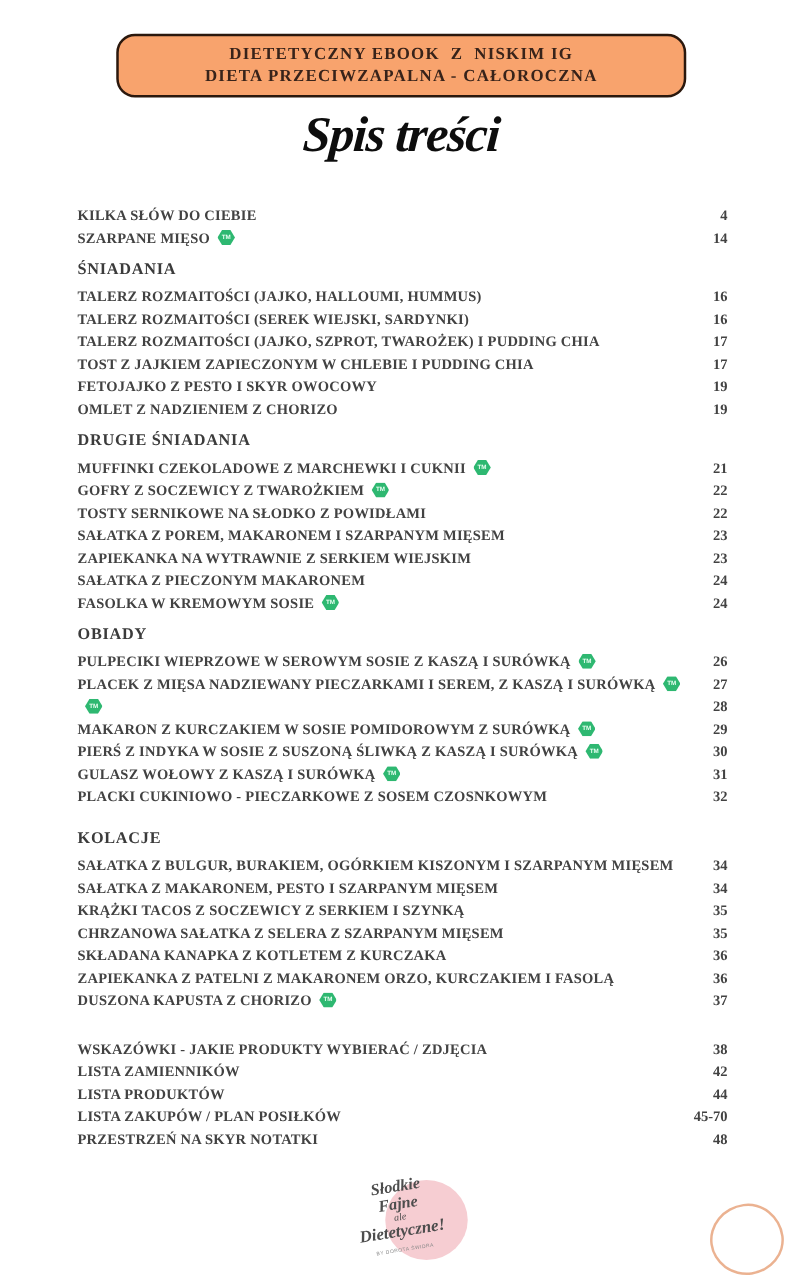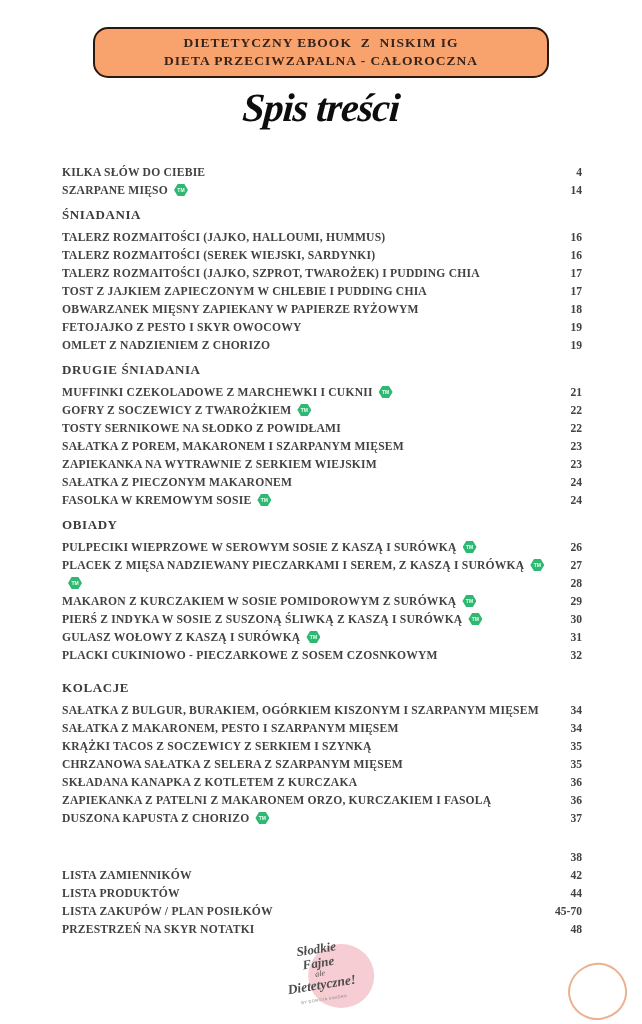--- a/index.html
+++ b/index.html
@@ -131,24 +131,20 @@
         </div>
         <div class="row">
           <span class="row-label">TALERZ ROZMAITOŚCI (JAJKO, SZPROT, TWAROŻEK) I PUDDING CHIA</span>
           <span class="row-num">17</span>
         </div>
         <div class="row">
           <span class="row-label">TOST Z JAJKIEM ZAPIECZONYM W CHLEBIE I PUDDING CHIA</span>
           <span class="row-num">17</span>
         </div>
         <div class="row">
-          <span class="row-label">OBWARZANEK MIĘSNY ZAPIEKANY W PAPIERZE RYŻOWYM</span>
-          <span class="row-num">18</span>
-        </div>
-        <div class="row">
           <span class="row-label">FETOJAJKO Z PESTO I SKYR OWOCOWY</span>
           <span class="row-num">19</span>
         </div>
         <div class="row">
           <span class="row-label">OMLET Z NADZIENIEM Z CHORIZO</span>
           <span class="row-num">19</span>
         </div>
       </div>
       <div class="group">
         <div class="group-heading">DRUGIE ŚNIADANIA</div>
@@ -247,20 +243,21 @@
           <span class="row-num">36</span>
         </div>
         <div class="row">
           <span class="row-label">DUSZONA KAPUSTA Z CHORIZO</span>
           <span class="badge">TM</span>
           <span class="row-num">37</span>
         </div>
       </div>
       <div class="group">
         <div class="row">
+          <span class="row-label">WSKAZÓWKI - JAKIE PRODUKTY WYBIERAĆ / ZDJĘCIA</span>
           <span class="row-num">38</span>
         </div>
         <div class="row">
           <span class="row-label">LISTA ZAMIENNIKÓW</span>
           <span class="row-num">42</span>
         </div>
         <div class="row">
           <span class="row-label">LISTA PRODUKTÓW</span>
           <span class="row-num">44</span>
         </div>

